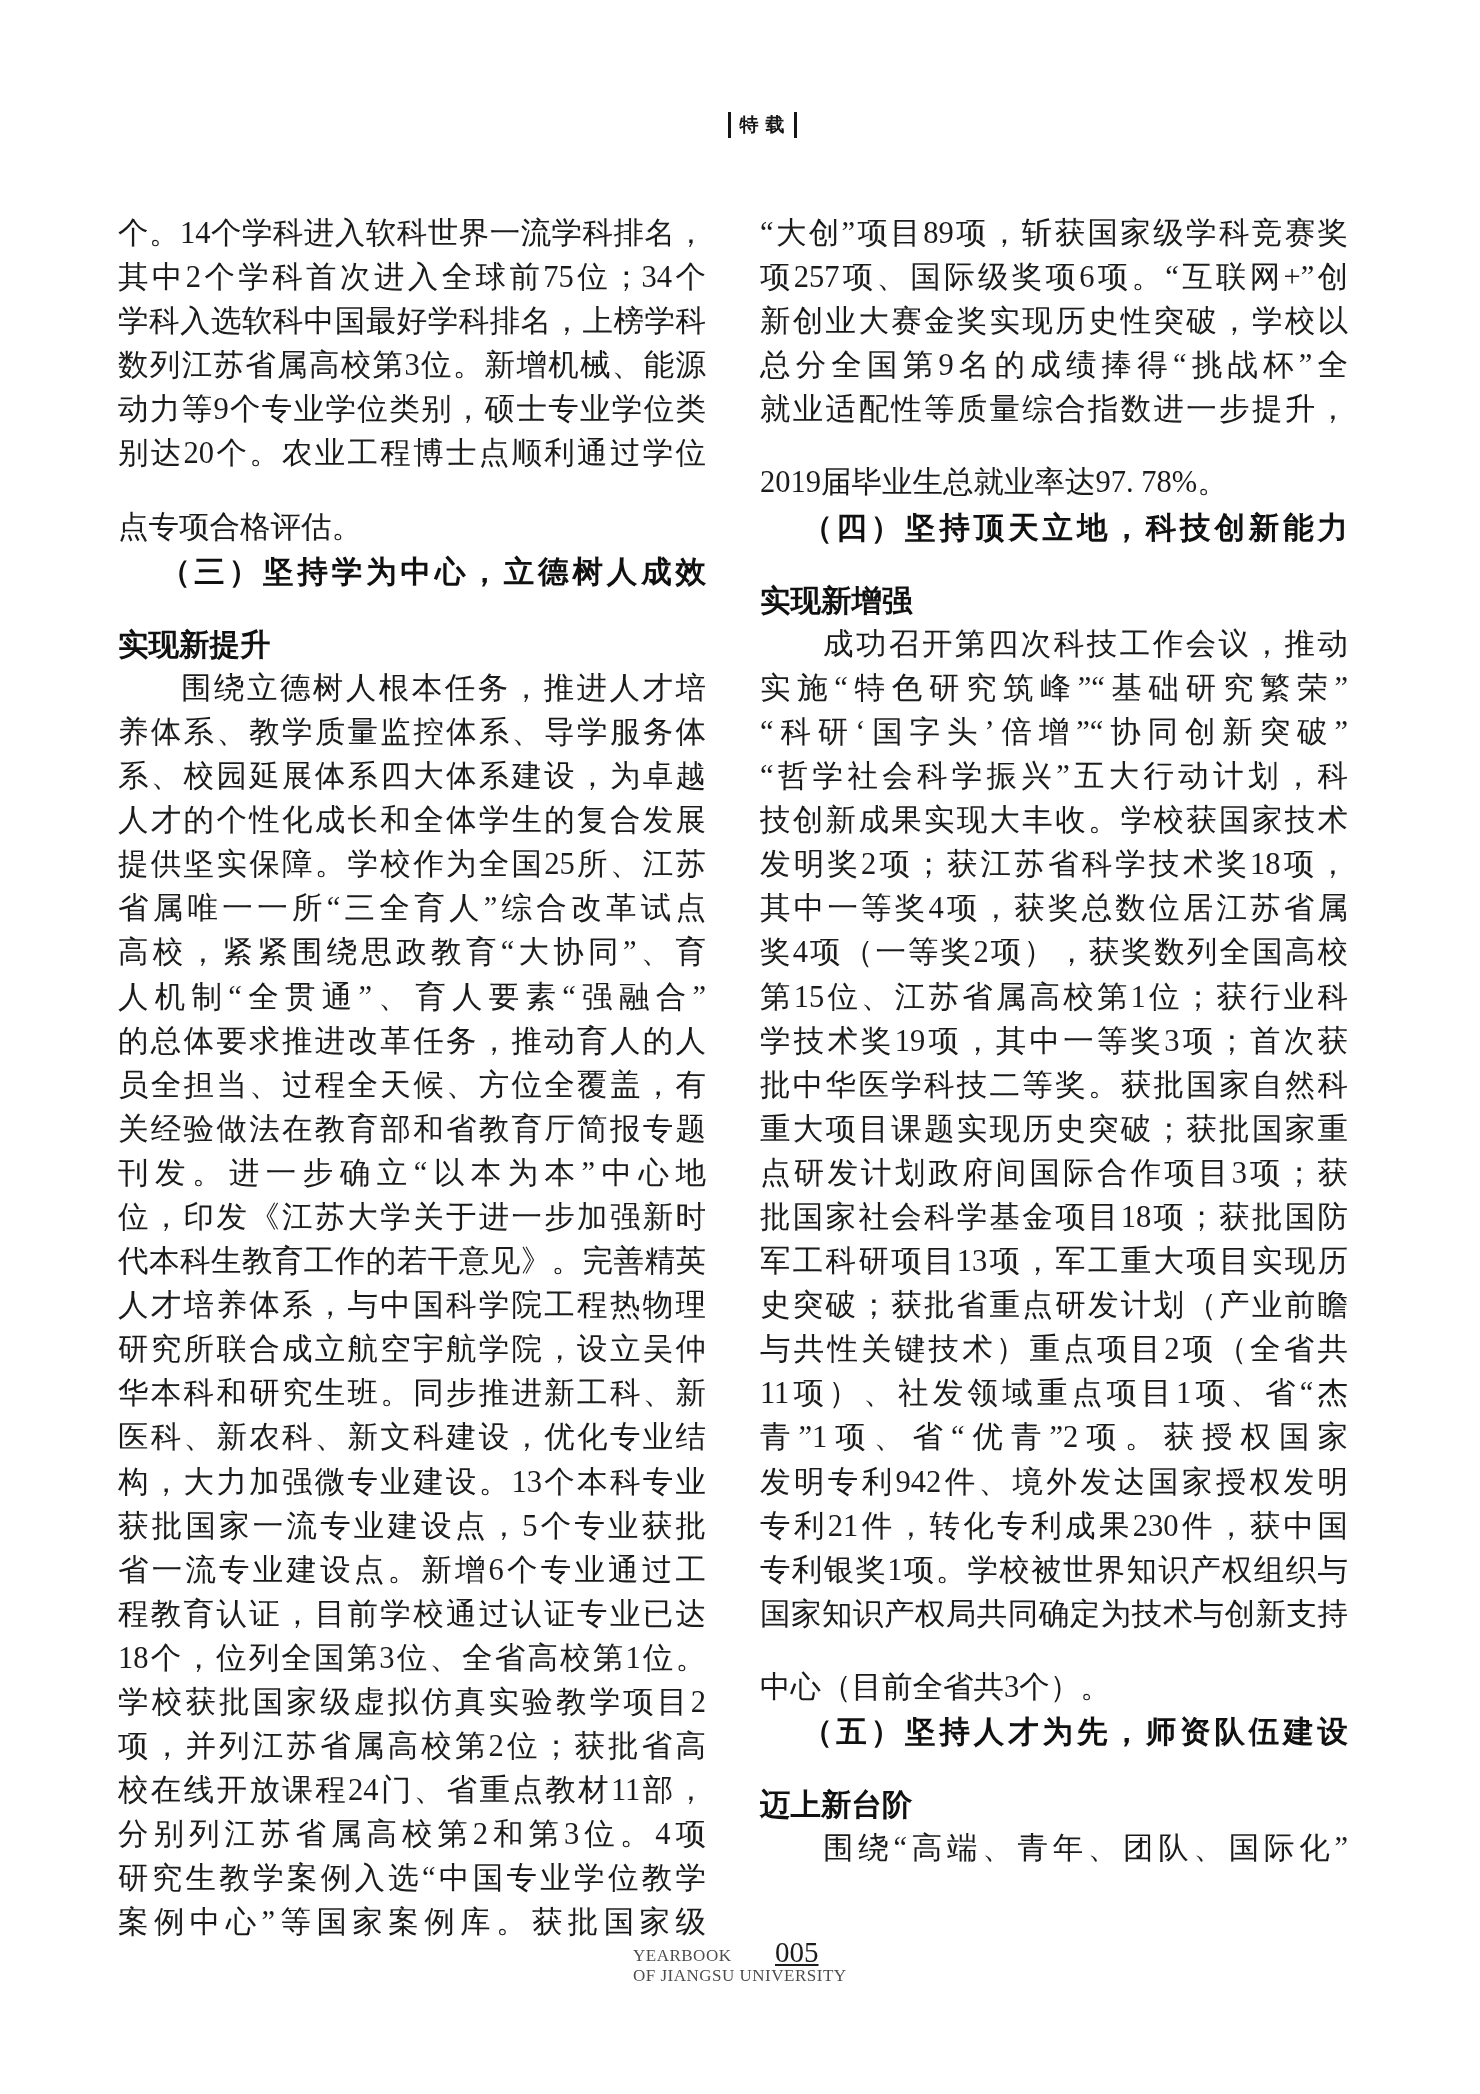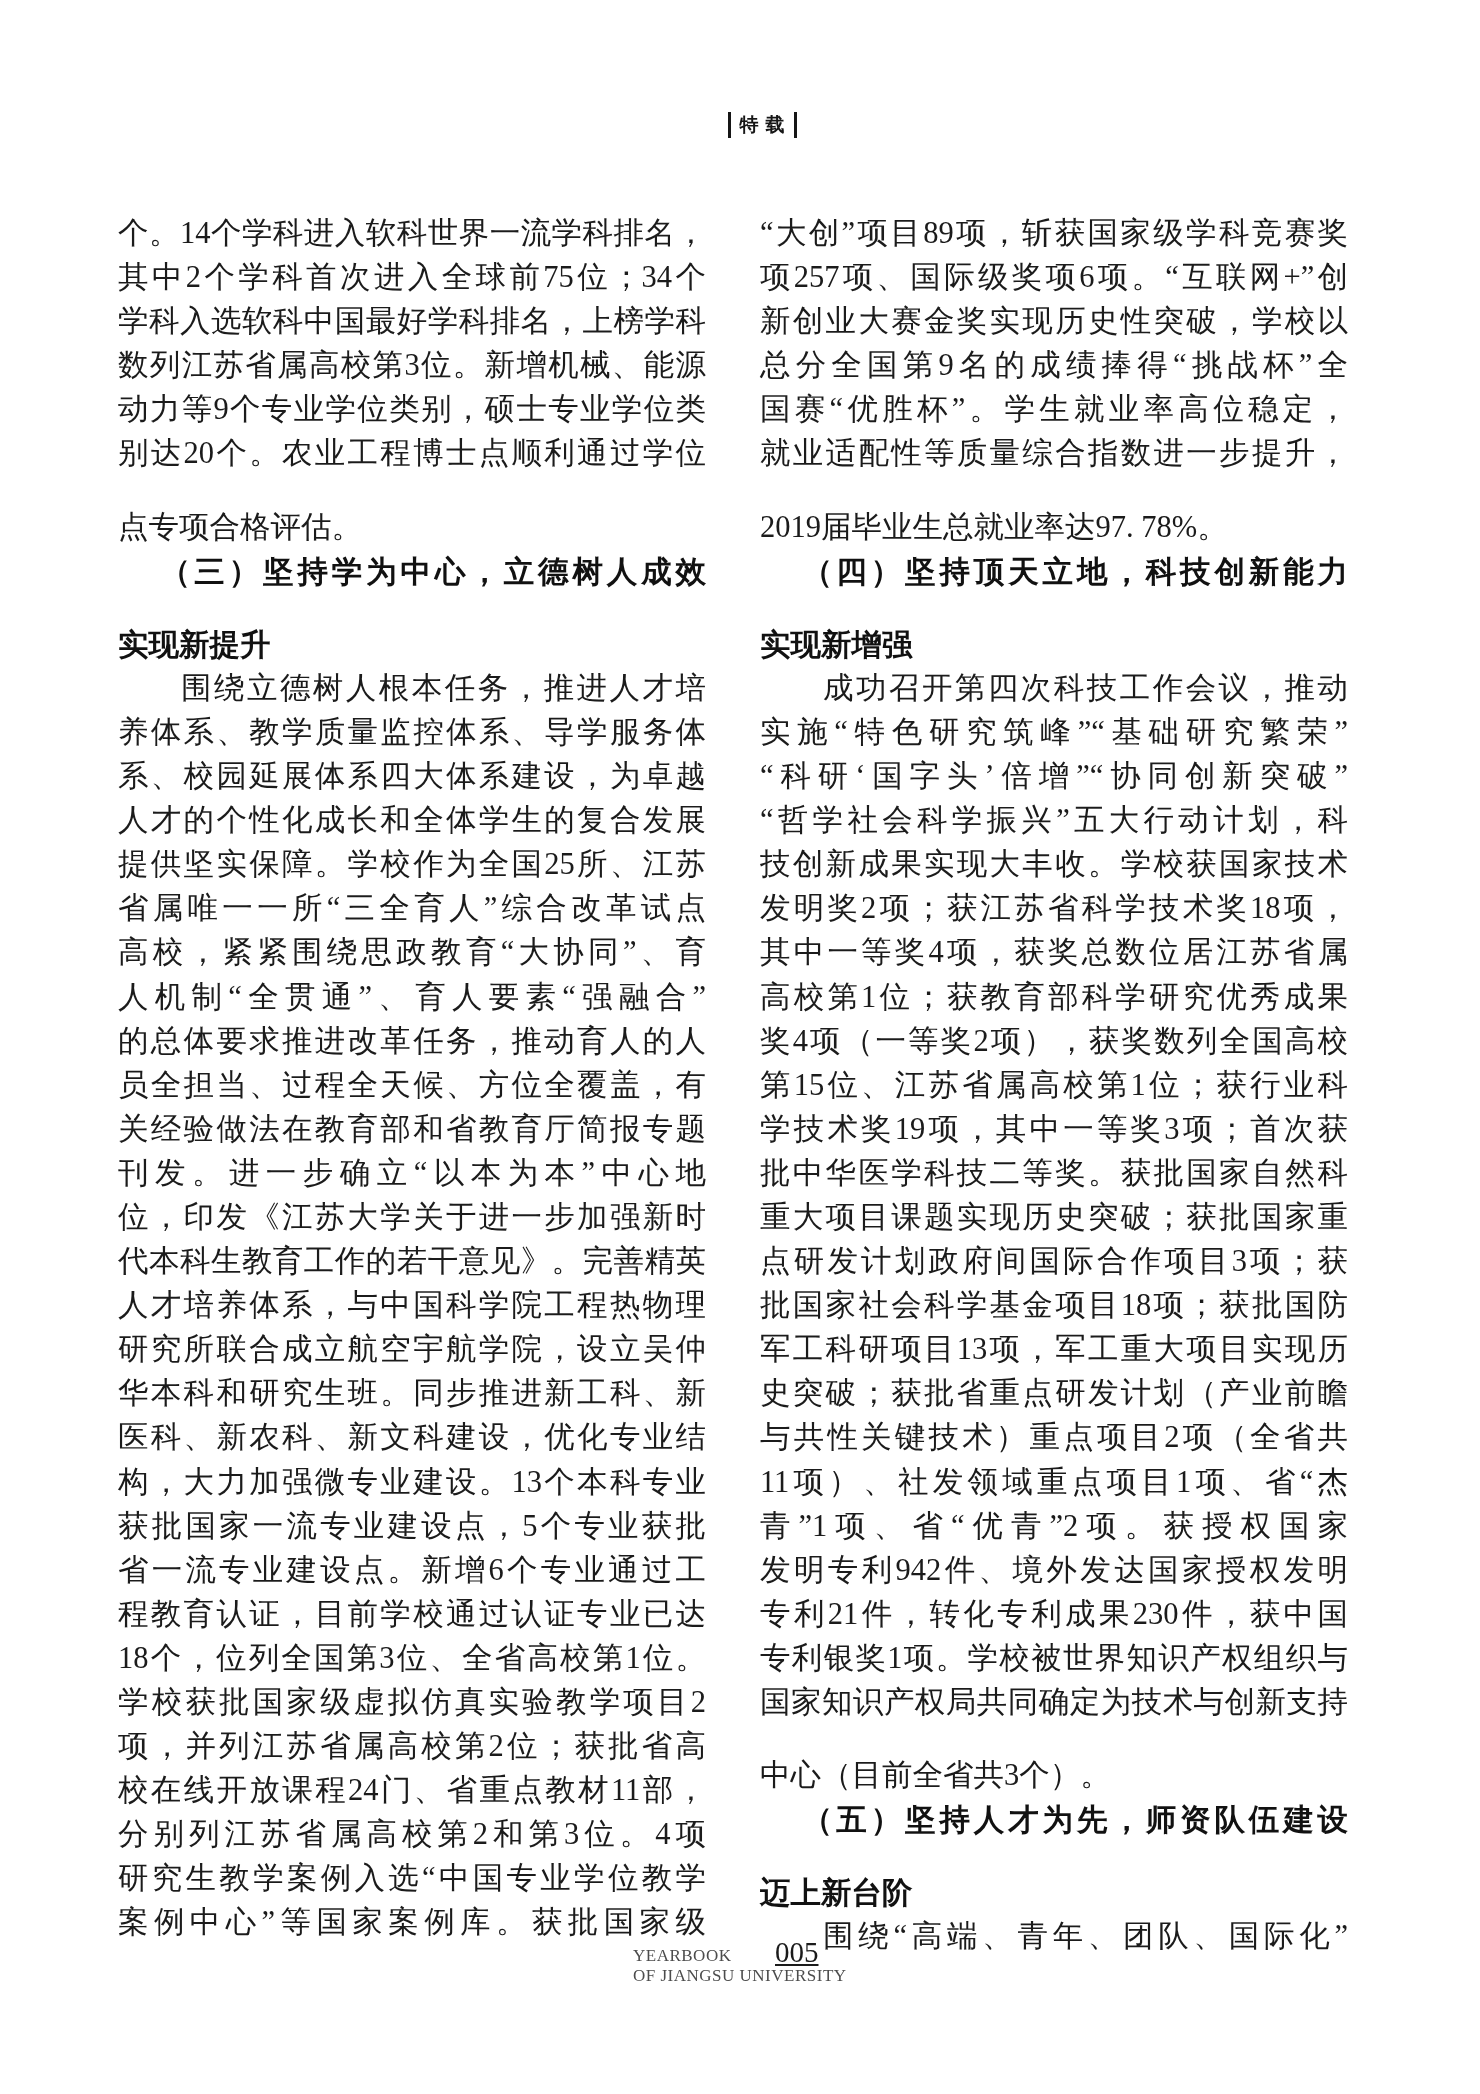--- a/index.html
+++ b/index.html
@@ -129,33 +129,31 @@
       <div class="line">校在线开放课程24门、省重点教材11部，</div>
       <div class="line">分别列江苏省属高校第2和第3位。4项</div>
       <div class="line">研究生教学案例入选“中国专业学位教学</div>
       <div class="line">案例中心”等国家案例库。获批国家级</div>
     </div>
   <div class="col col-right" id="col-right">
       <div class="line">“大创”项目89项，斩获国家级学科竞赛奖</div>
       <div class="line">项257项、国际级奖项6项。“互联网+”创</div>
       <div class="line">新创业大赛金奖实现历史性突破，学校以</div>
       <div class="line">总分全国第9名的成绩捧得“挑战杯”全</div>
-      <div class="line">国赛“优胜杯”。学生就业率高位稳定，</div>
       <div class="line">就业适配性等质量综合指数进一步提升，</div>
       <div class="line flush">2019届毕业生总就业率达97. 78%。</div>
       <div class="line ind head">（四）坚持顶天立地，科技创新能力</div>
       <div class="line flush head">实现新增强</div>
       <div class="line ind">成功召开第四次科技工作会议，推动</div>
       <div class="line">实施“特色研究筑峰”“基础研究繁荣”</div>
       <div class="line">“科研‘国字头’倍增”“协同创新突破”</div>
       <div class="line">“哲学社会科学振兴”五大行动计划，科</div>
       <div class="line">技创新成果实现大丰收。学校获国家技术</div>
       <div class="line">发明奖2项；获江苏省科学技术奖18项，</div>
       <div class="line">其中一等奖4项，获奖总数位居江苏省属</div>
-      <div class="line">高校第1位；获教育部科学研究优秀成果</div>
       <div class="line">奖4项（一等奖2项），获奖数列全国高校</div>
       <div class="line">第15位、江苏省属高校第1位；获行业科</div>
       <div class="line">学技术奖19项，其中一等奖3项；首次获</div>
       <div class="line">批中华医学科技二等奖。获批国家自然科</div>
       <div class="line">重大项目课题实现历史突破；获批国家重</div>
       <div class="line">点研发计划政府间国际合作项目3项；获</div>
       <div class="line">批国家社会科学基金项目18项；获批国防</div>
       <div class="line">军工科研项目13项，军工重大项目实现历</div>
       <div class="line">史突破；获批省重点研发计划（产业前瞻</div>
       <div class="line">与共性关键技术）重点项目2项（全省共</div>

